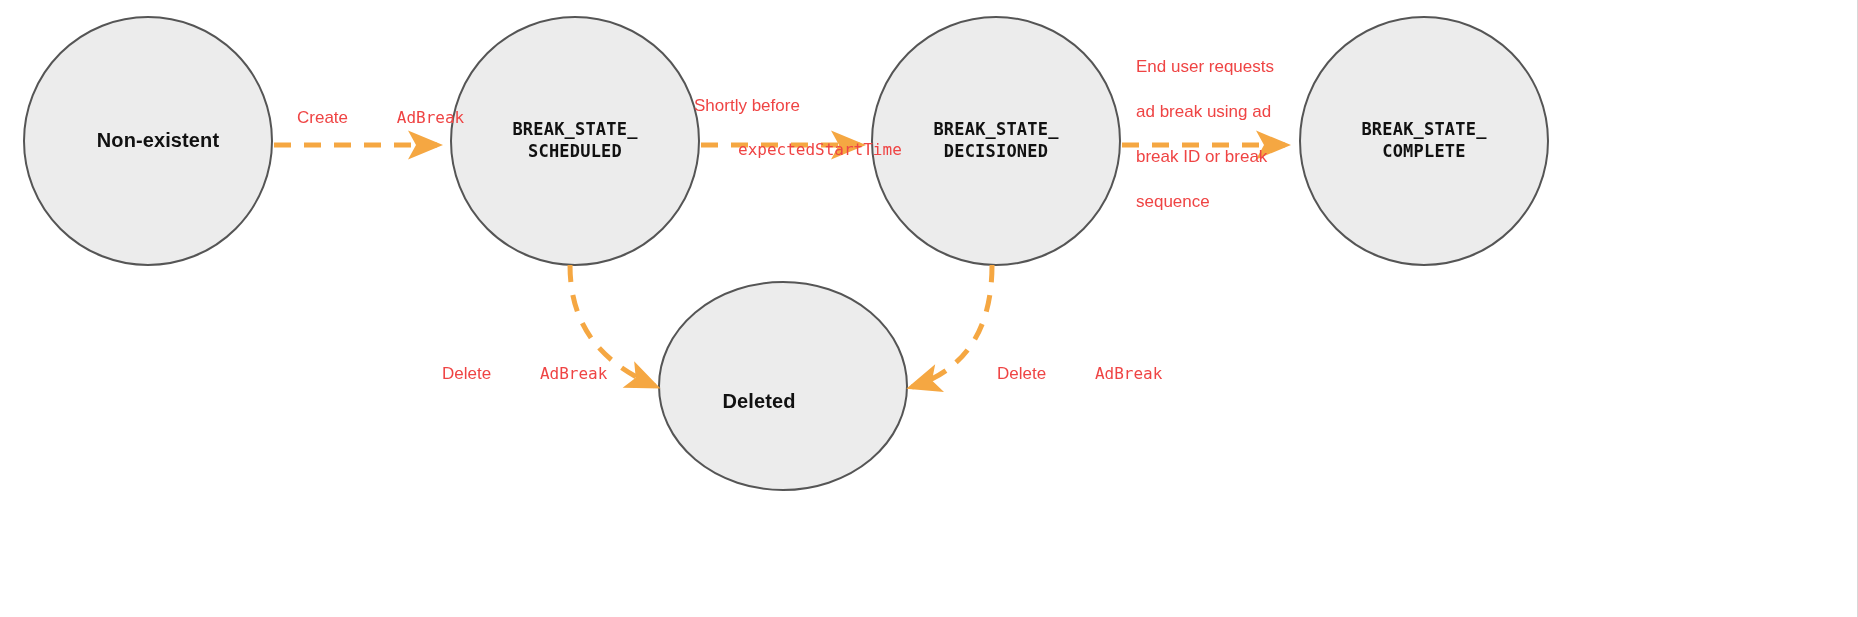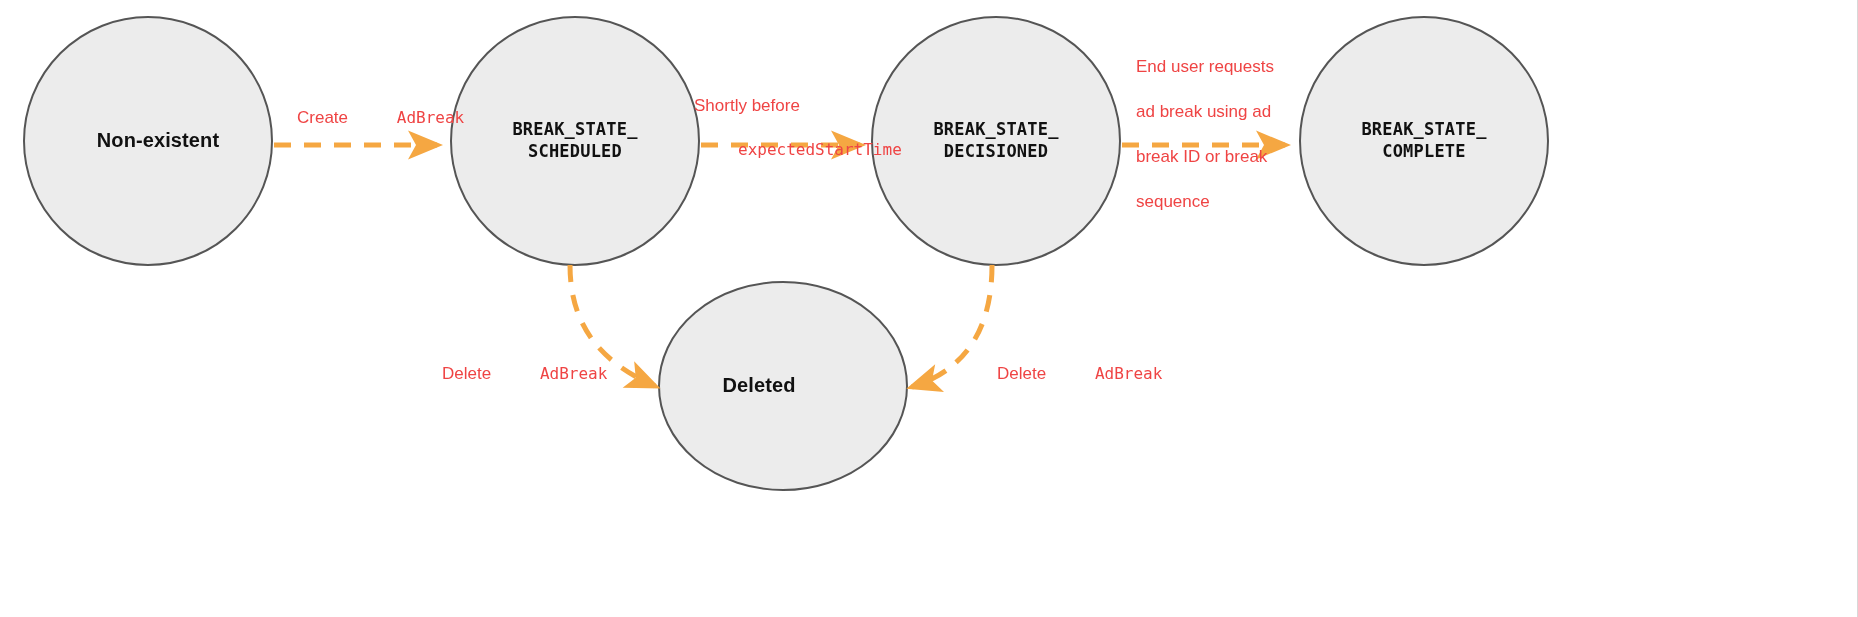--- a/index.html
+++ b/index.html
@@ -115,21 +115,21 @@
 
   <div class="node-label mono" style="left:451px; top:119px; width:248px;">BREAK_STATE_
 SCHEDULED</div>
 
   <div class="node-label mono" style="left:872px; top:119px; width:248px;">BREAK_STATE_
 DECISIONED</div>
 
   <div class="node-label mono" style="left:1300px; top:119px; width:248px;">BREAK_STATE_
 COMPLETE</div>
 
-  <div class="node-label sans" style="left:659px; top:373px; width:200px;">Deleted</div>
+  <div class="node-label sans" style="left:659px; top:389px; width:200px;">Deleted</div>
 
   <div class="edge-label" style="left:297px; top:86px;">
     <span class="ln-sans" style="display:inline;"><span>Create </span></span><span class="ln-mono" style="display:inline;"><span>AdBreak</span></span>
   </div>
 
   <div class="edge-label" style="left:694px; top:74px;">
     <span class="ln-sans">Shortly before</span>
     <span class="ln-mono">expectedStartTime</span>
   </div>
 

